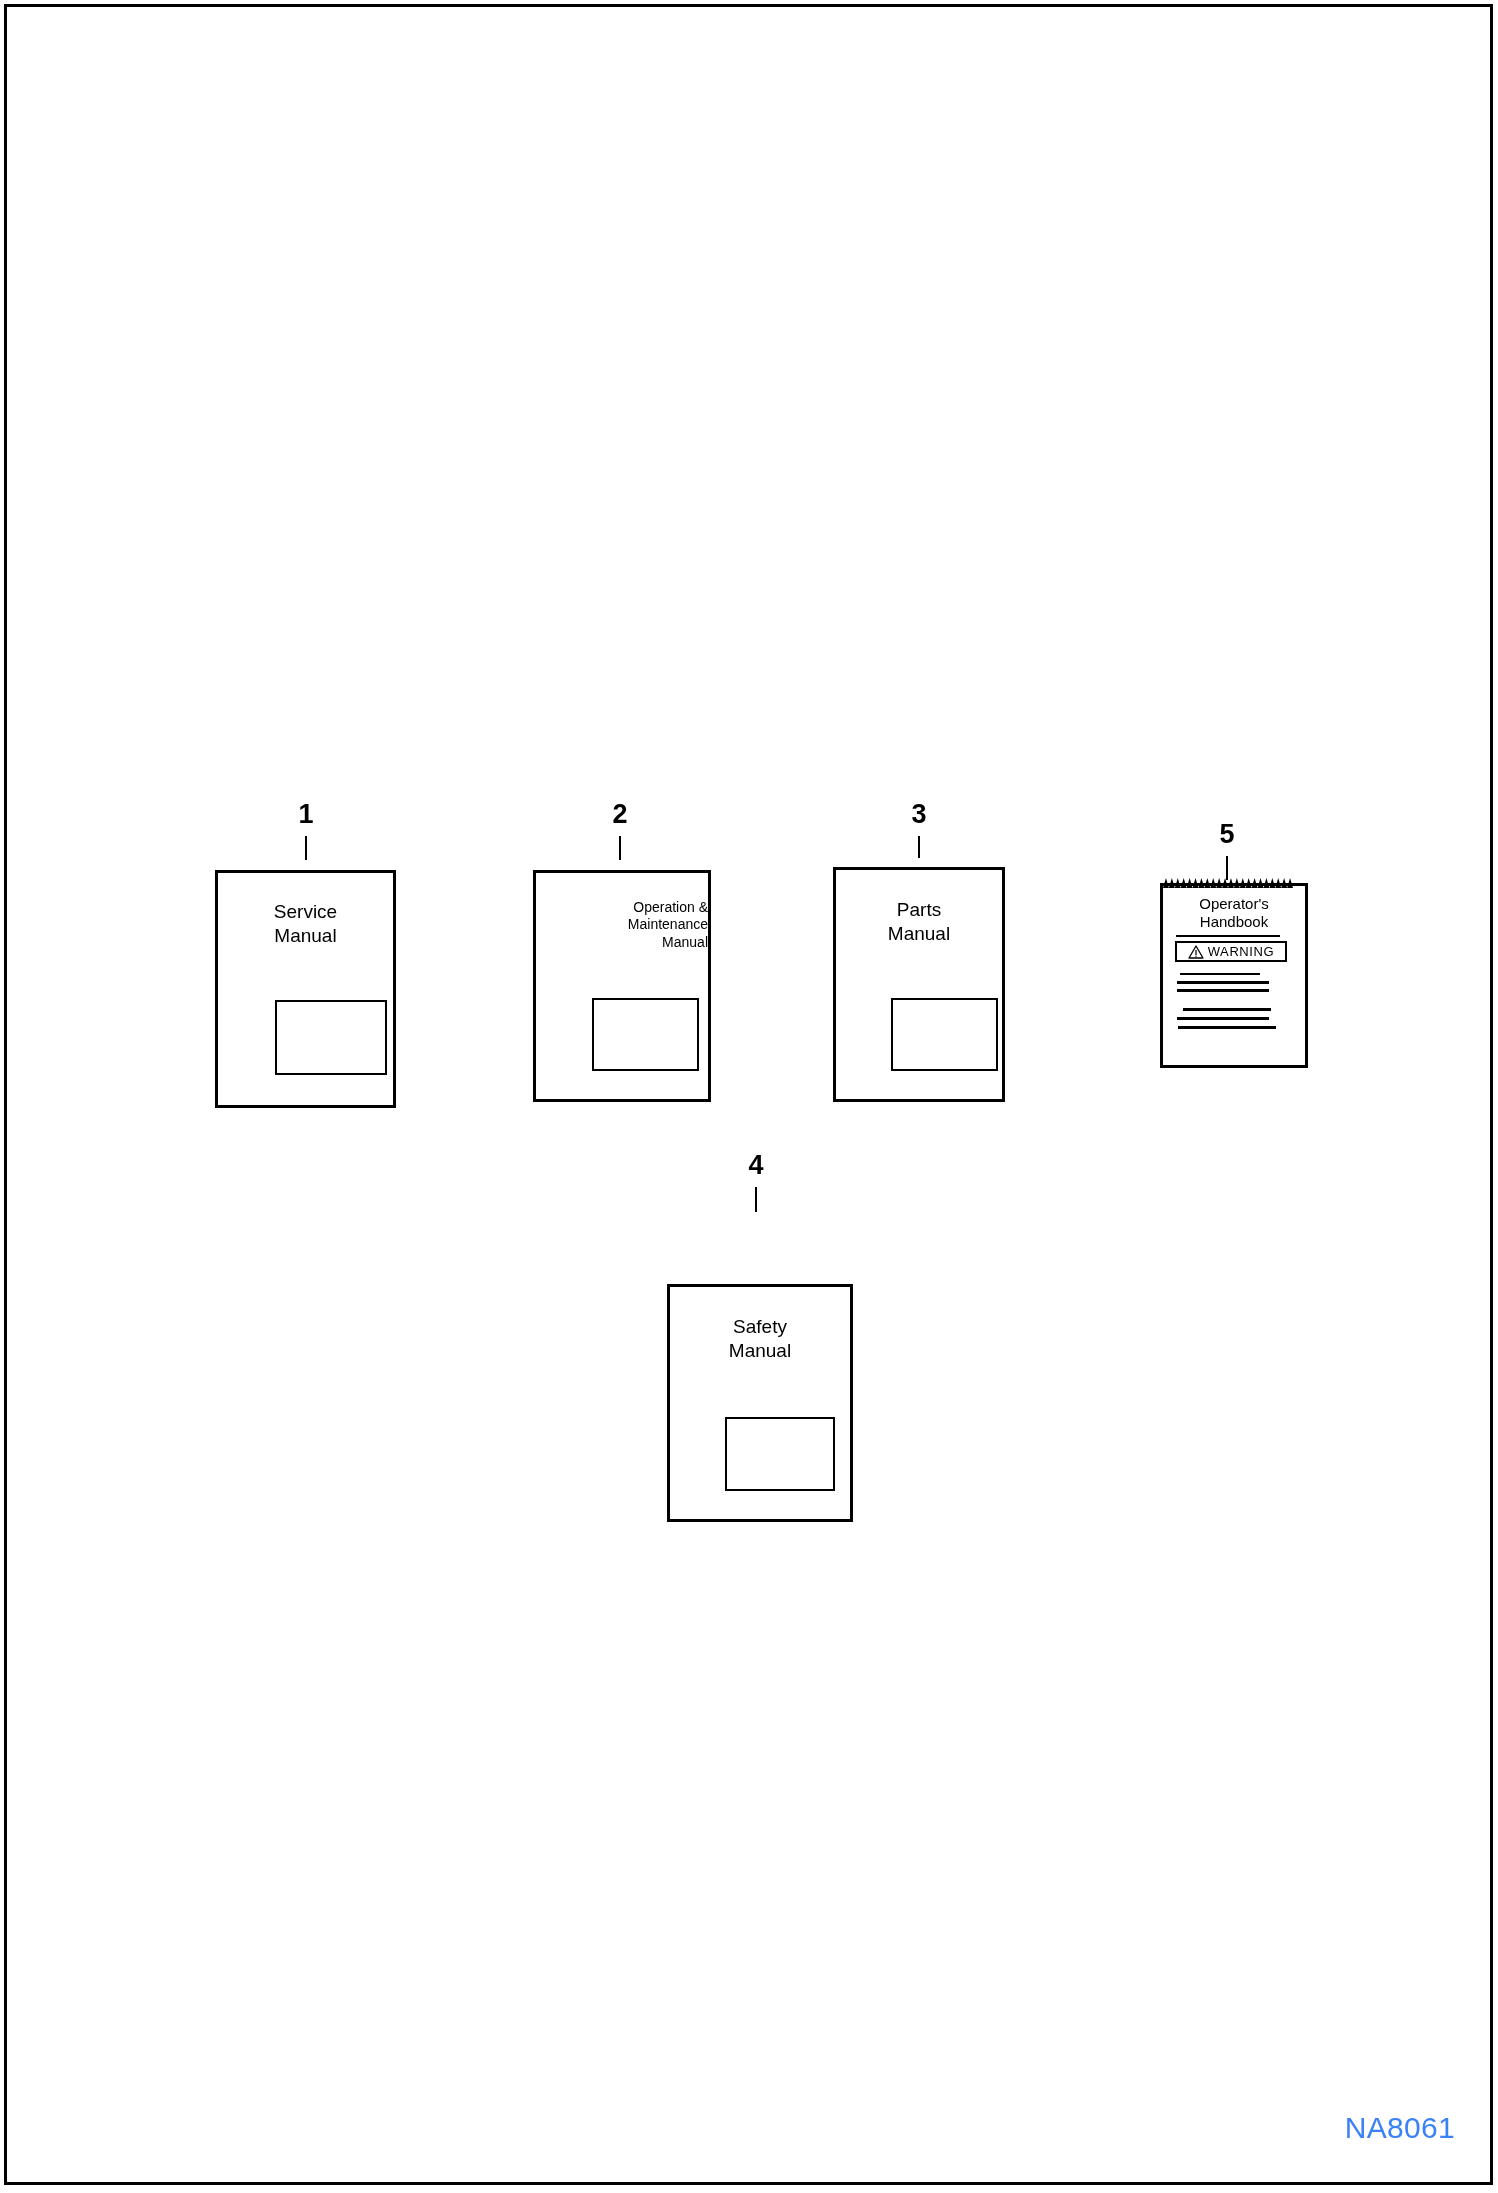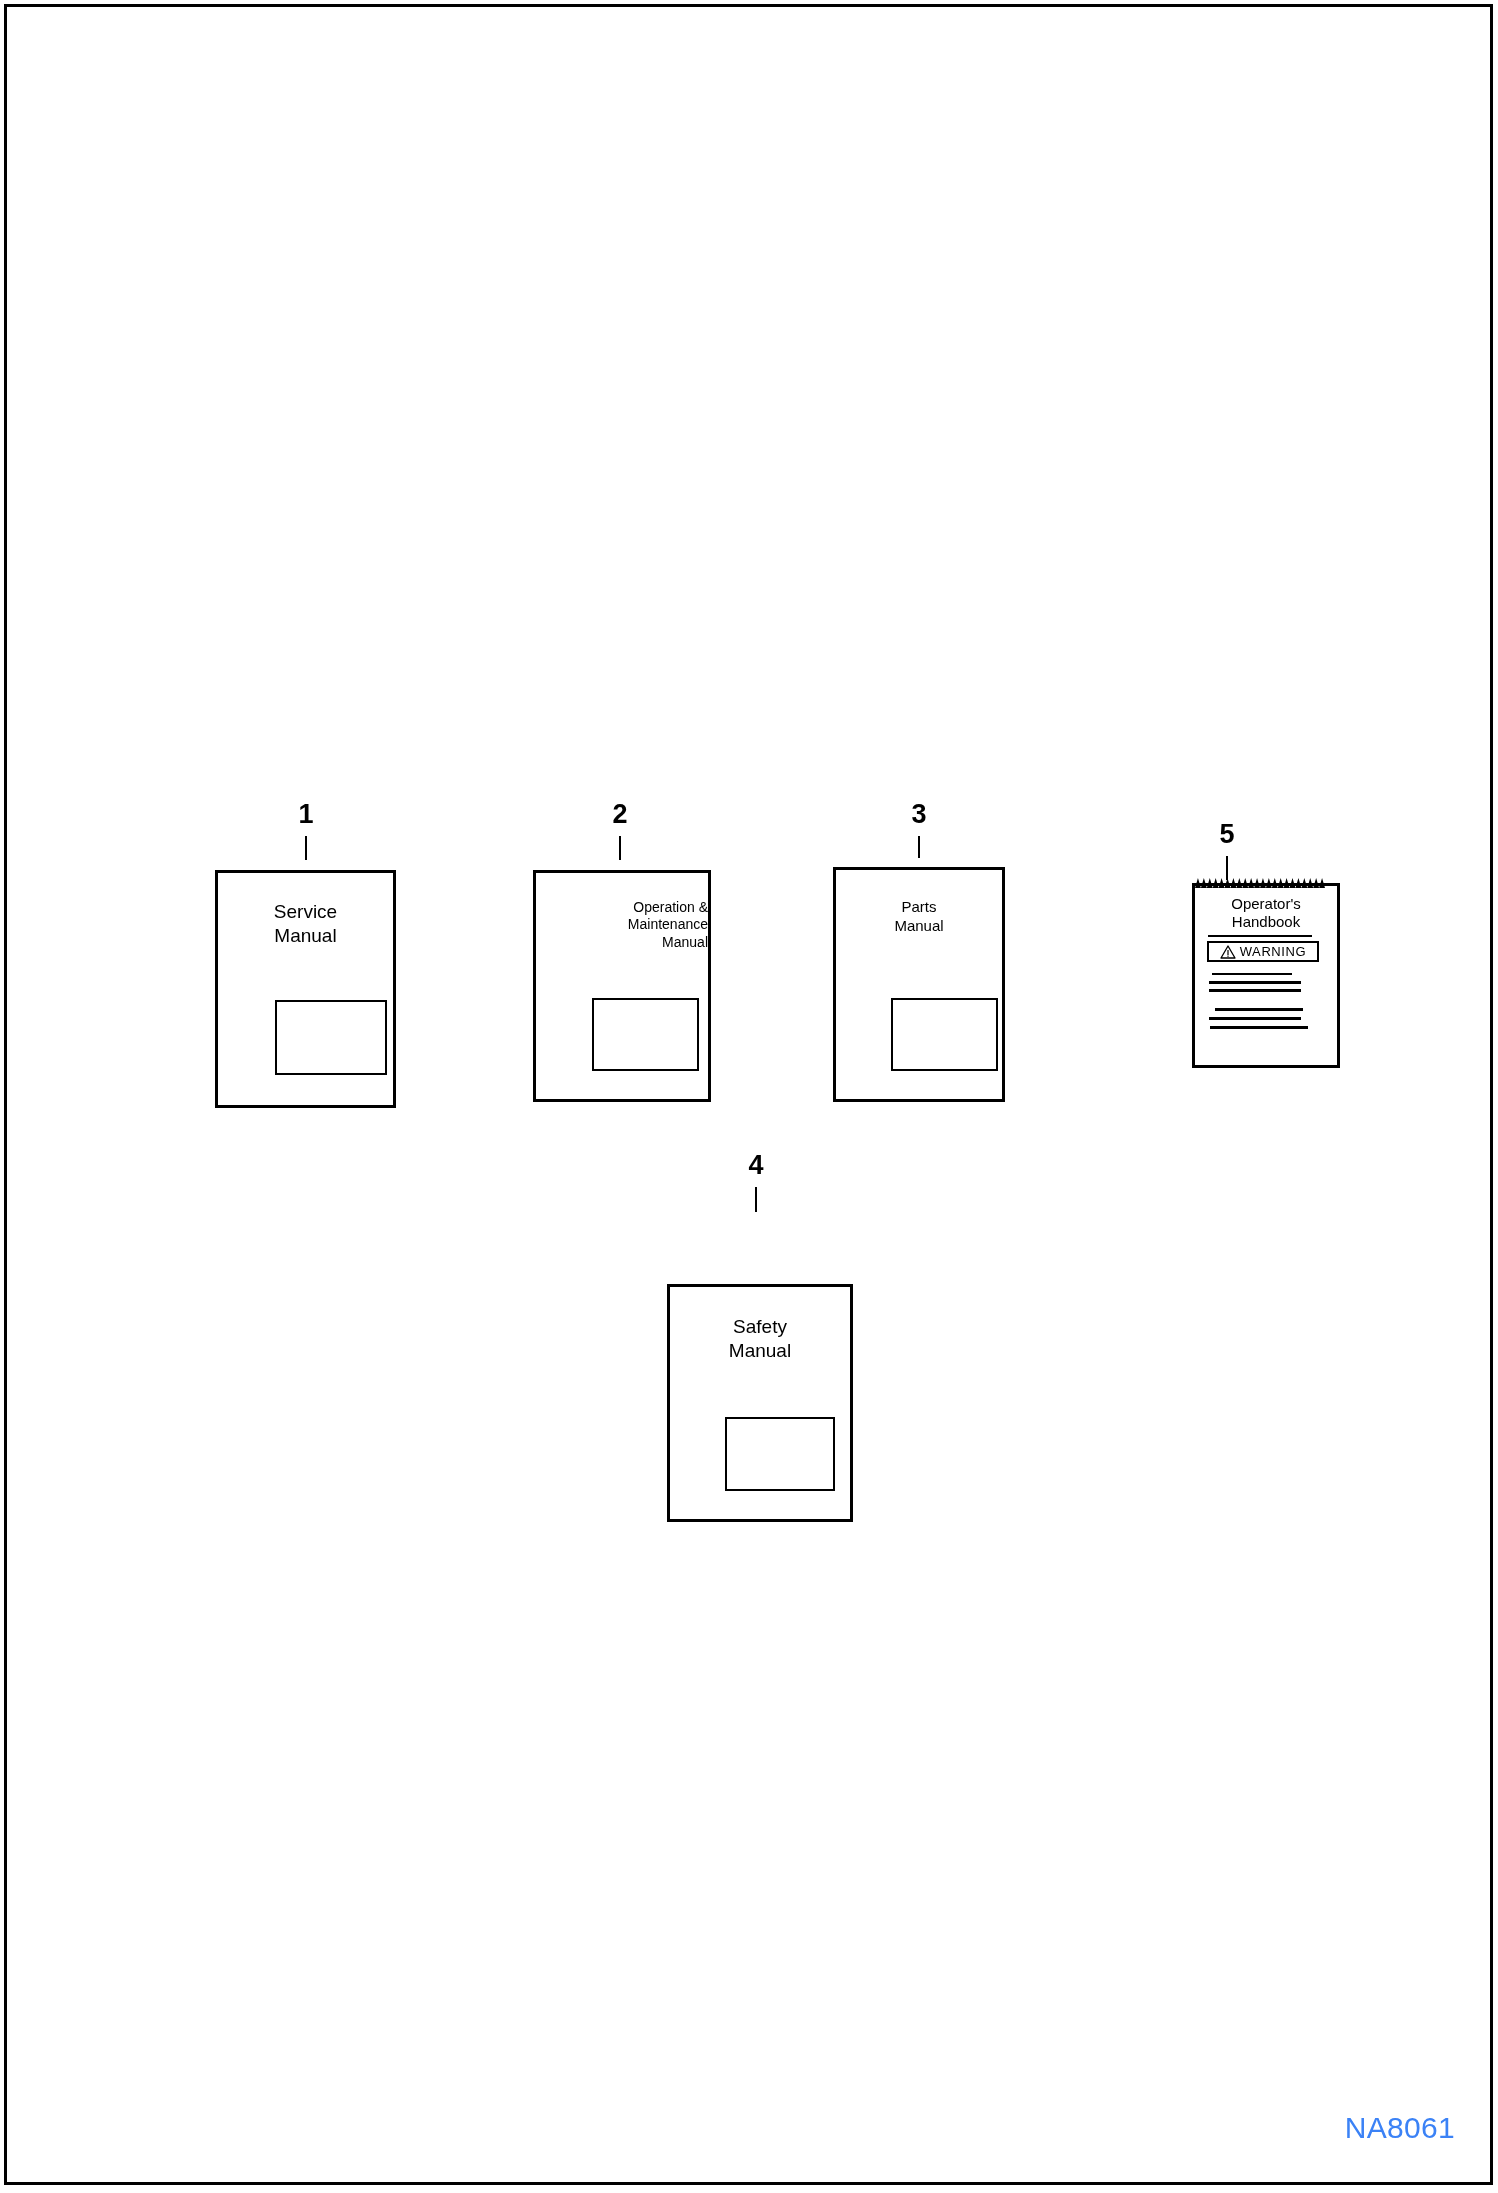--- a/index.html
+++ b/index.html
@@ -162,32 +162,32 @@
 Manual</div>
         <div class="manual-window" style="left: 57px; top: 127px; width: 112px; height: 75px;"></div>
       </div>
       <div class="manual" style="left: 533px; top: 870px; width: 178px; height: 232px;">
         <div class="manual-title" style="top: 26px; font-size: 14px; text-align: right;">Operation &amp;
 Maintenance
 Manual</div>
         <div class="manual-window" style="left: 56px; top: 125px; width: 107px; height: 73px;"></div>
       </div>
       <div class="manual" style="left: 833px; top: 867px; width: 172px; height: 235px;">
-        <div class="manual-title" style="top: 28px; font-size: 15px;">Parts
+        <div class="manual-title" style="top: 28px; font-size: 19px;">Parts
 Manual</div>
         <div class="manual-window" style="left: 55px; top: 128px; width: 107px; height: 73px;"></div>
       </div>
       <div class="manual" style="left: 667px; top: 1284px; width: 186px; height: 238px; padding-left: 7px;">
         <div class="manual-title" style="top: 28px; font-size: 19px;">Safety
 Manual</div>
         <div class="manual-window" style="left: 55px; top: 130px; width: 110px; height: 74px;"></div>
       </div>
     </div>
 
-  <div id="handbook-body" style="left: 1160px; top: 883px; width: 148px; height: 185px; margin-left: 32px;">
+  <div id="handbook-body" style="left: 1160px; top: 883px; width: 148px; height: 185px;">
     <svg id="handbook-coil" width="130" height="10" viewBox="0 0 130 10" style="left: 0px; top: -8px;">
         <path d="M0.00,10 L2.95,0 L5.91,10 Z M5.91,10 L8.86,0 L11.82,10 Z M11.82,10 L14.77,0 L17.73,10 Z M17.73,10 L20.68,0 L23.64,10 Z M23.64,10 L26.59,0 L29.55,10 Z M29.55,10 L32.50,0 L35.45,10 Z M35.45,10 L38.41,0 L41.36,10 Z M41.36,10 L44.32,0 L47.27,10 Z M47.27,10 L50.23,0 L53.18,10 Z M53.18,10 L56.14,0 L59.09,10 Z M59.09,10 L62.05,0 L65.00,10 Z M65.00,10 L67.95,0 L70.91,10 Z M70.91,10 L73.86,0 L76.82,10 Z M76.82,10 L79.77,0 L82.73,10 Z M82.73,10 L85.68,0 L88.64,10 Z M88.64,10 L91.59,0 L94.55,10 Z M94.55,10 L97.50,0 L100.45,10 Z M100.45,10 L103.41,0 L106.36,10 Z M106.36,10 L109.32,0 L112.27,10 Z M112.27,10 L115.23,0 L118.18,10 Z M118.18,10 L121.14,0 L124.09,10 Z M124.09,10 L127.05,0 L130.00,10 Z " fill="#000000"></path>
       </svg>
     <div class="hb-title" style="top: 9px;">Operator's
 Handbook</div>
     <div class="hb-rule" style="left: 13px; top: 49px; width: 104px; height: 2px;"></div>
     <div class="hb-warning-box" style="left: 12px; top: 55px; width: 112px; height: 21px;">
       <svg width="16" height="14" viewBox="0 0 16 14">
         <polygon points="8,1 15,13 1,13" fill="#ffffff" stroke="#000000" stroke-width="1.3" stroke-linejoin="round"></polygon>
         <rect x="7.4" y="5" width="1.2" height="5" fill="#000000"></rect>

